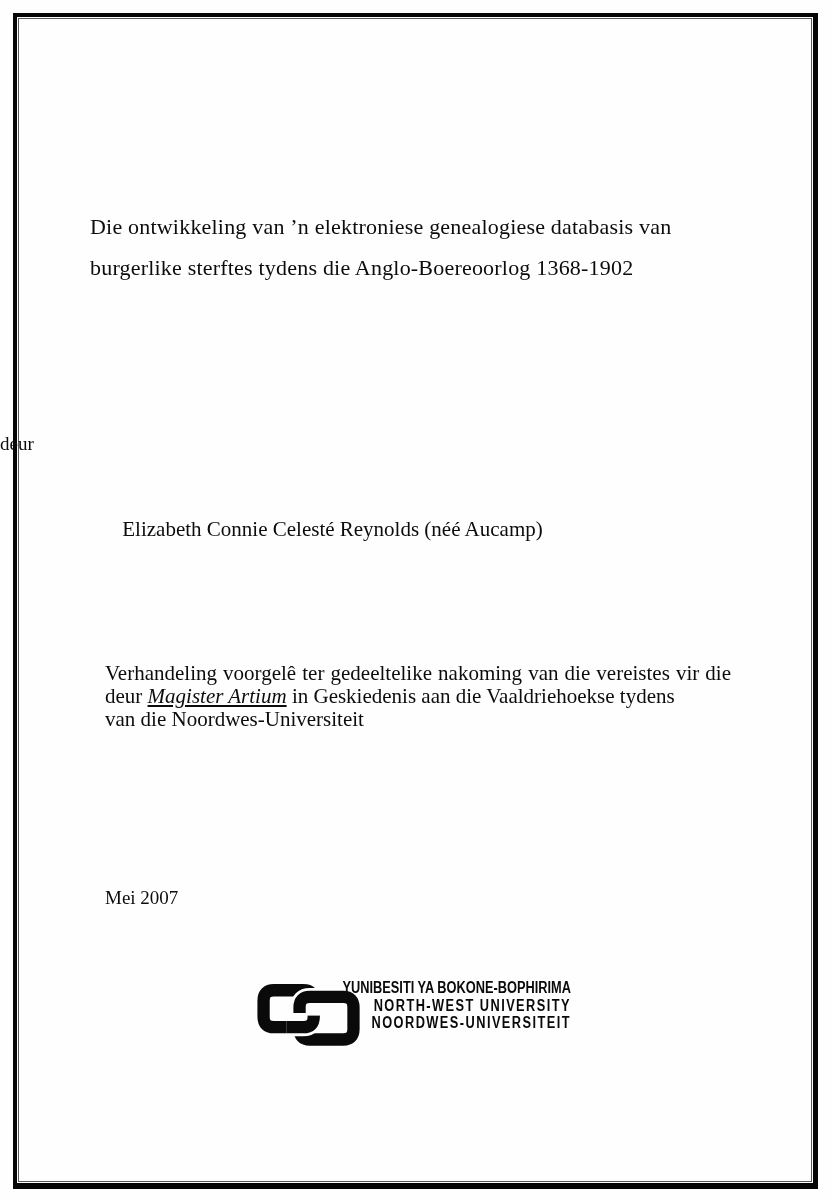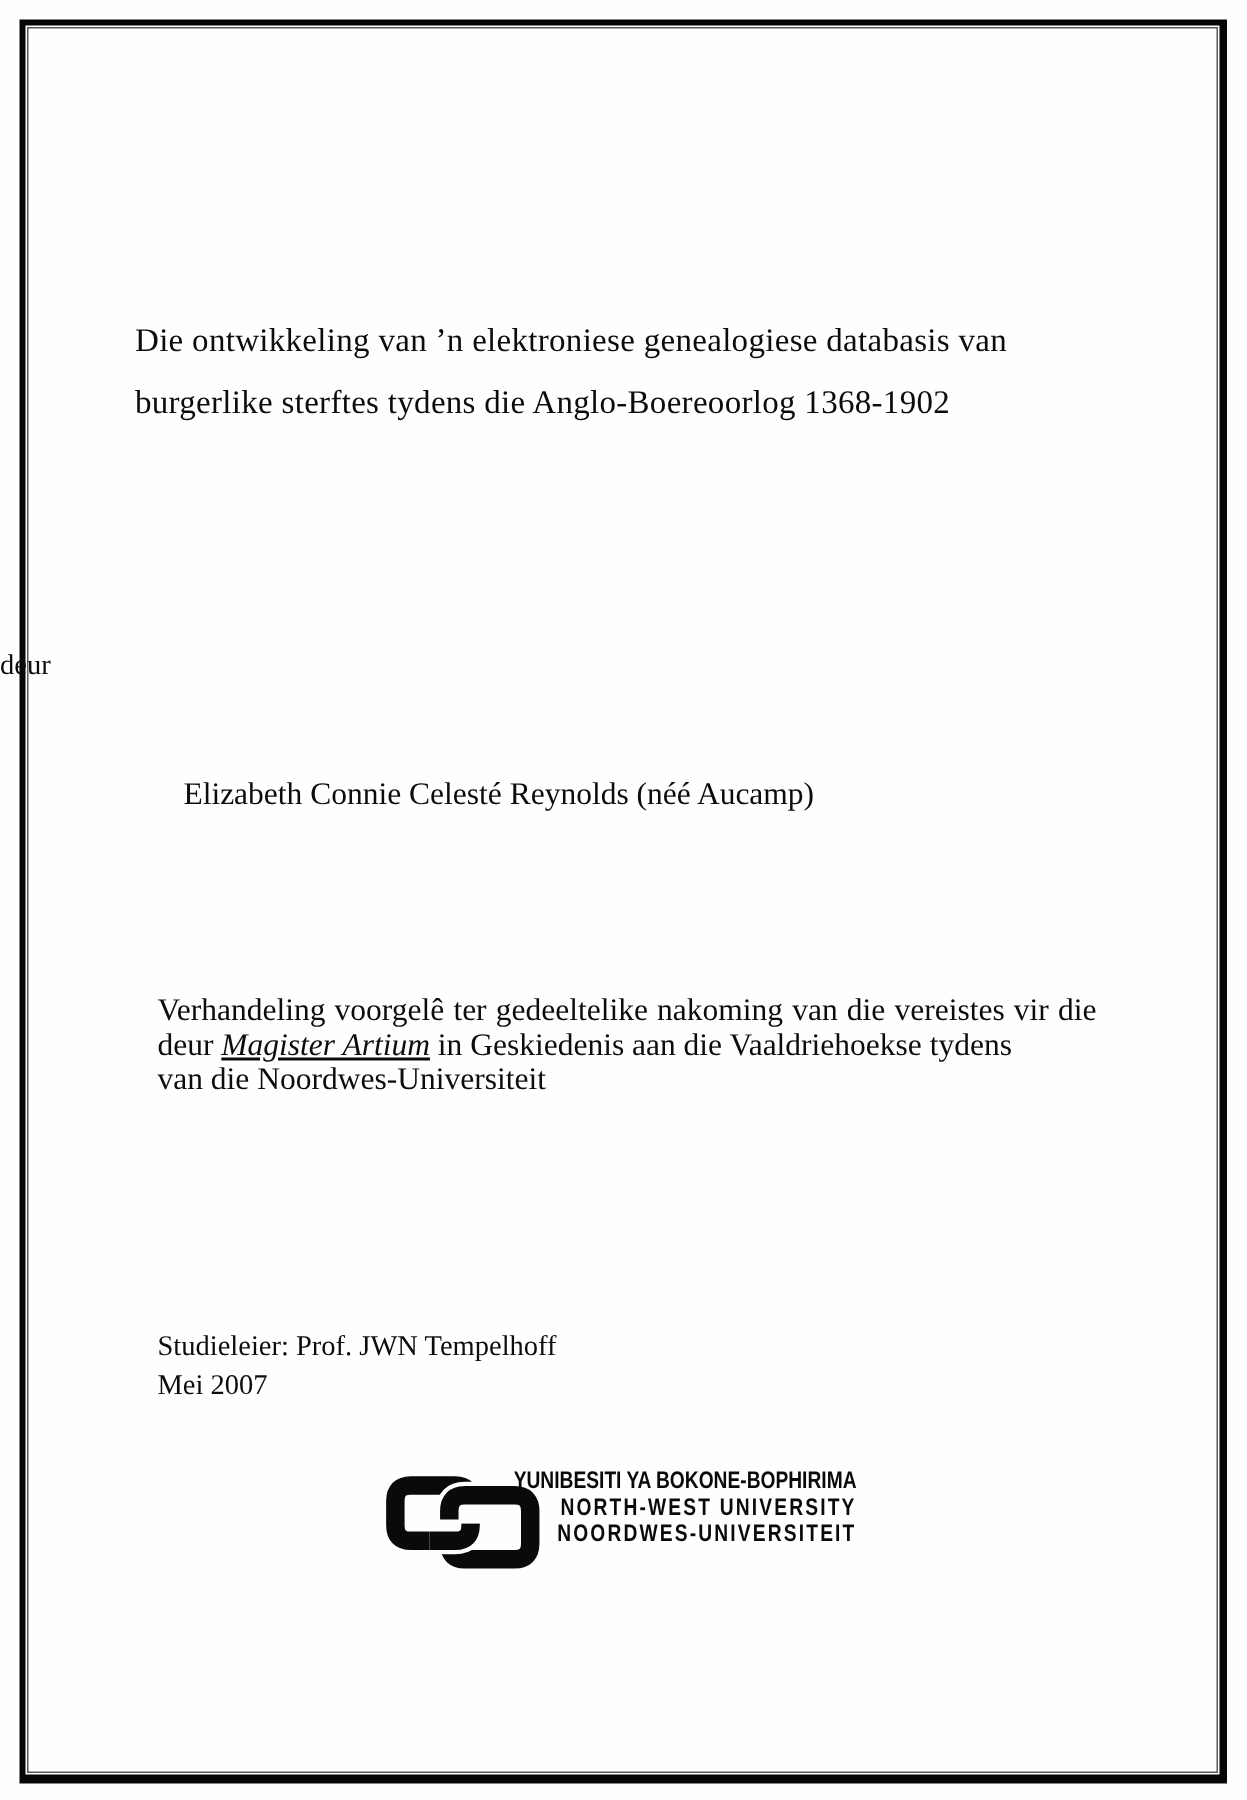--- a/index.html
+++ b/index.html
@@ -97,21 +97,20 @@
 
   <div class="author">Elizabeth Connie Celesté Reynolds (néé Aucamp)</div>
 
   <div class="submission">
     <div class="just">Verhandeling voorgelê ter gedeeltelike nakoming van die vereistes vir die</div>
     <div><span>deur </span><span class="italic">Magister Artium</span><span> in Geskiedenis aan die Vaaldriehoekse tydens</span></div>
     <div>van die Noordwes-Universiteit</div>
   </div>
 
   <div class="supervisor-block">
-    <div>Studieleier: Prof. JWN Tempelhoff</div>
     <div>Mei 2007</div>
   </div>
 
   <div class="logo-mark">
     <svg width="106" height="72" viewBox="0 0 112 76" preserveAspectRatio="none">
 
       <path d="M61 27 L61 25 Q61 14 50 14 L19 14 Q8 14 8 25 L8 42 Q8 53 19 53 L50 53 Q61 53 61 42 L61 41" fill="none" stroke="#0a0a0a" stroke-width="13"></path>
 
       <path d="M46 52 L46 55 Q46 66 57 66 L92 66 Q103 66 103 55 L103 32 Q103 21 92 21 L57 21 Q46 21 46 32 L46 38" fill="none" stroke="#fefefe" stroke-width="19"></path>
       <path d="M46 52 L46 55 Q46 66 57 66 L92 66 Q103 66 103 55 L103 32 Q103 21 92 21 L57 21 Q46 21 46 32 L46 38" fill="none" stroke="#0a0a0a" stroke-width="13"></path>

